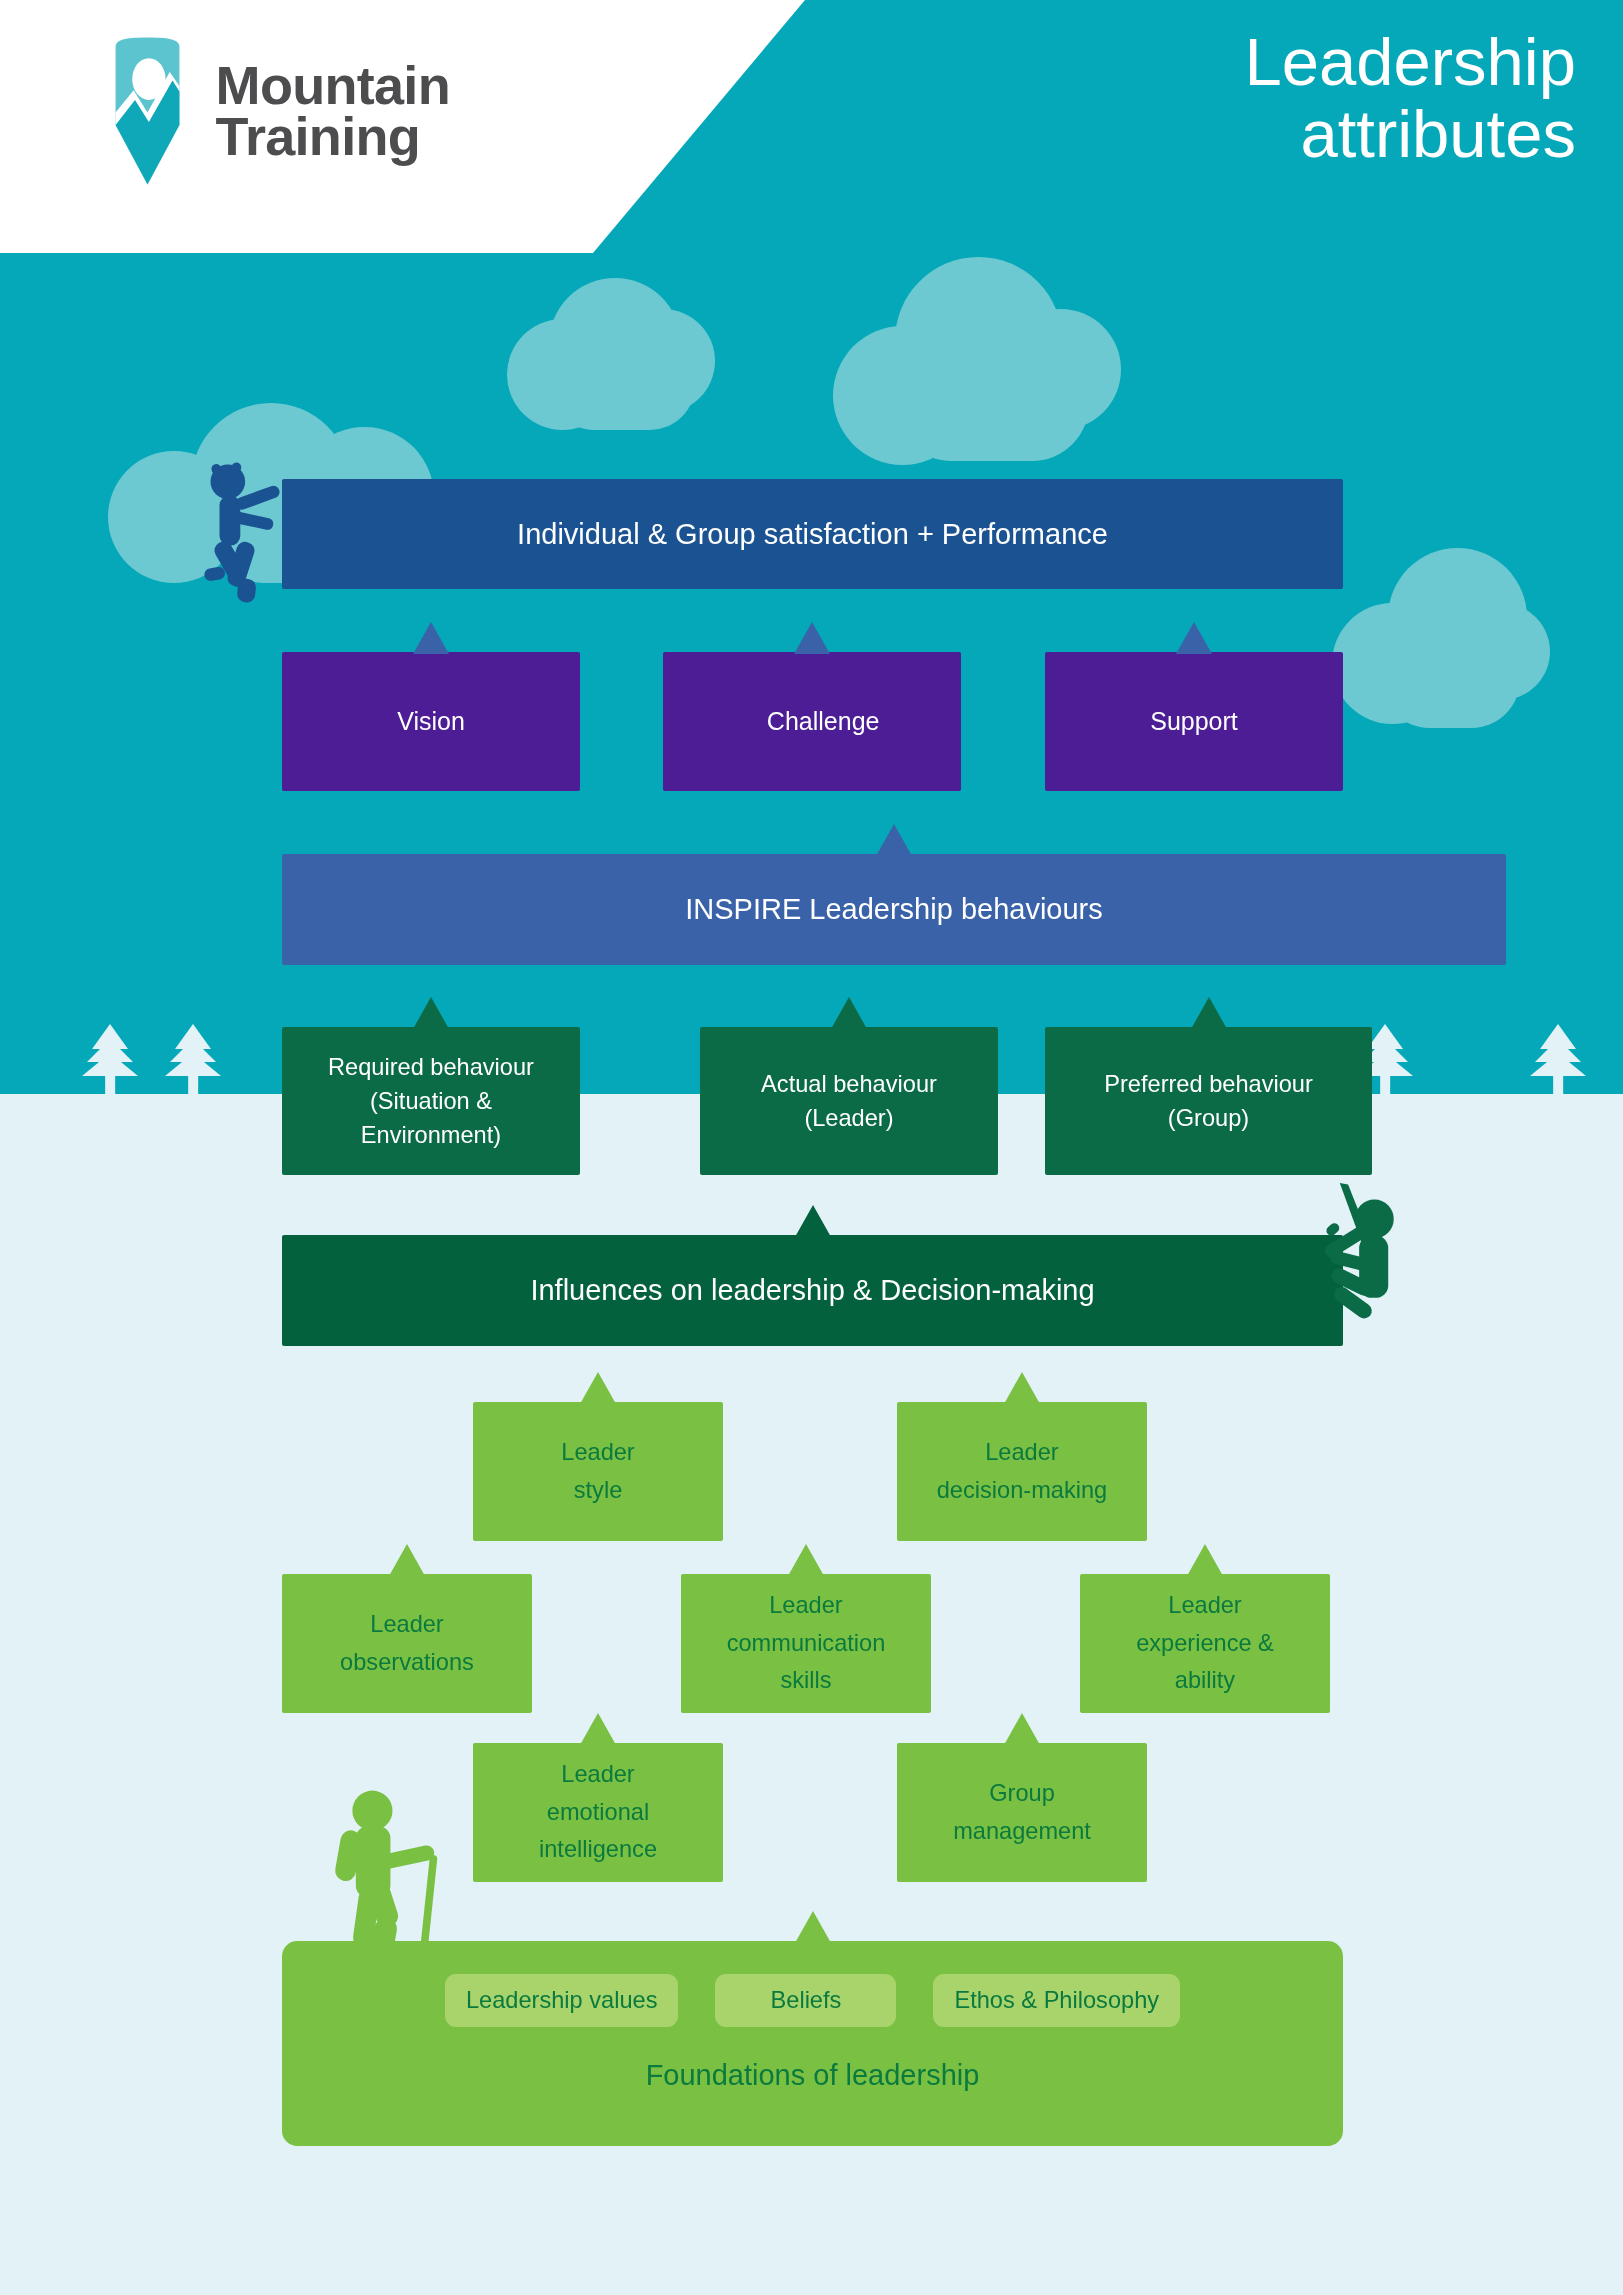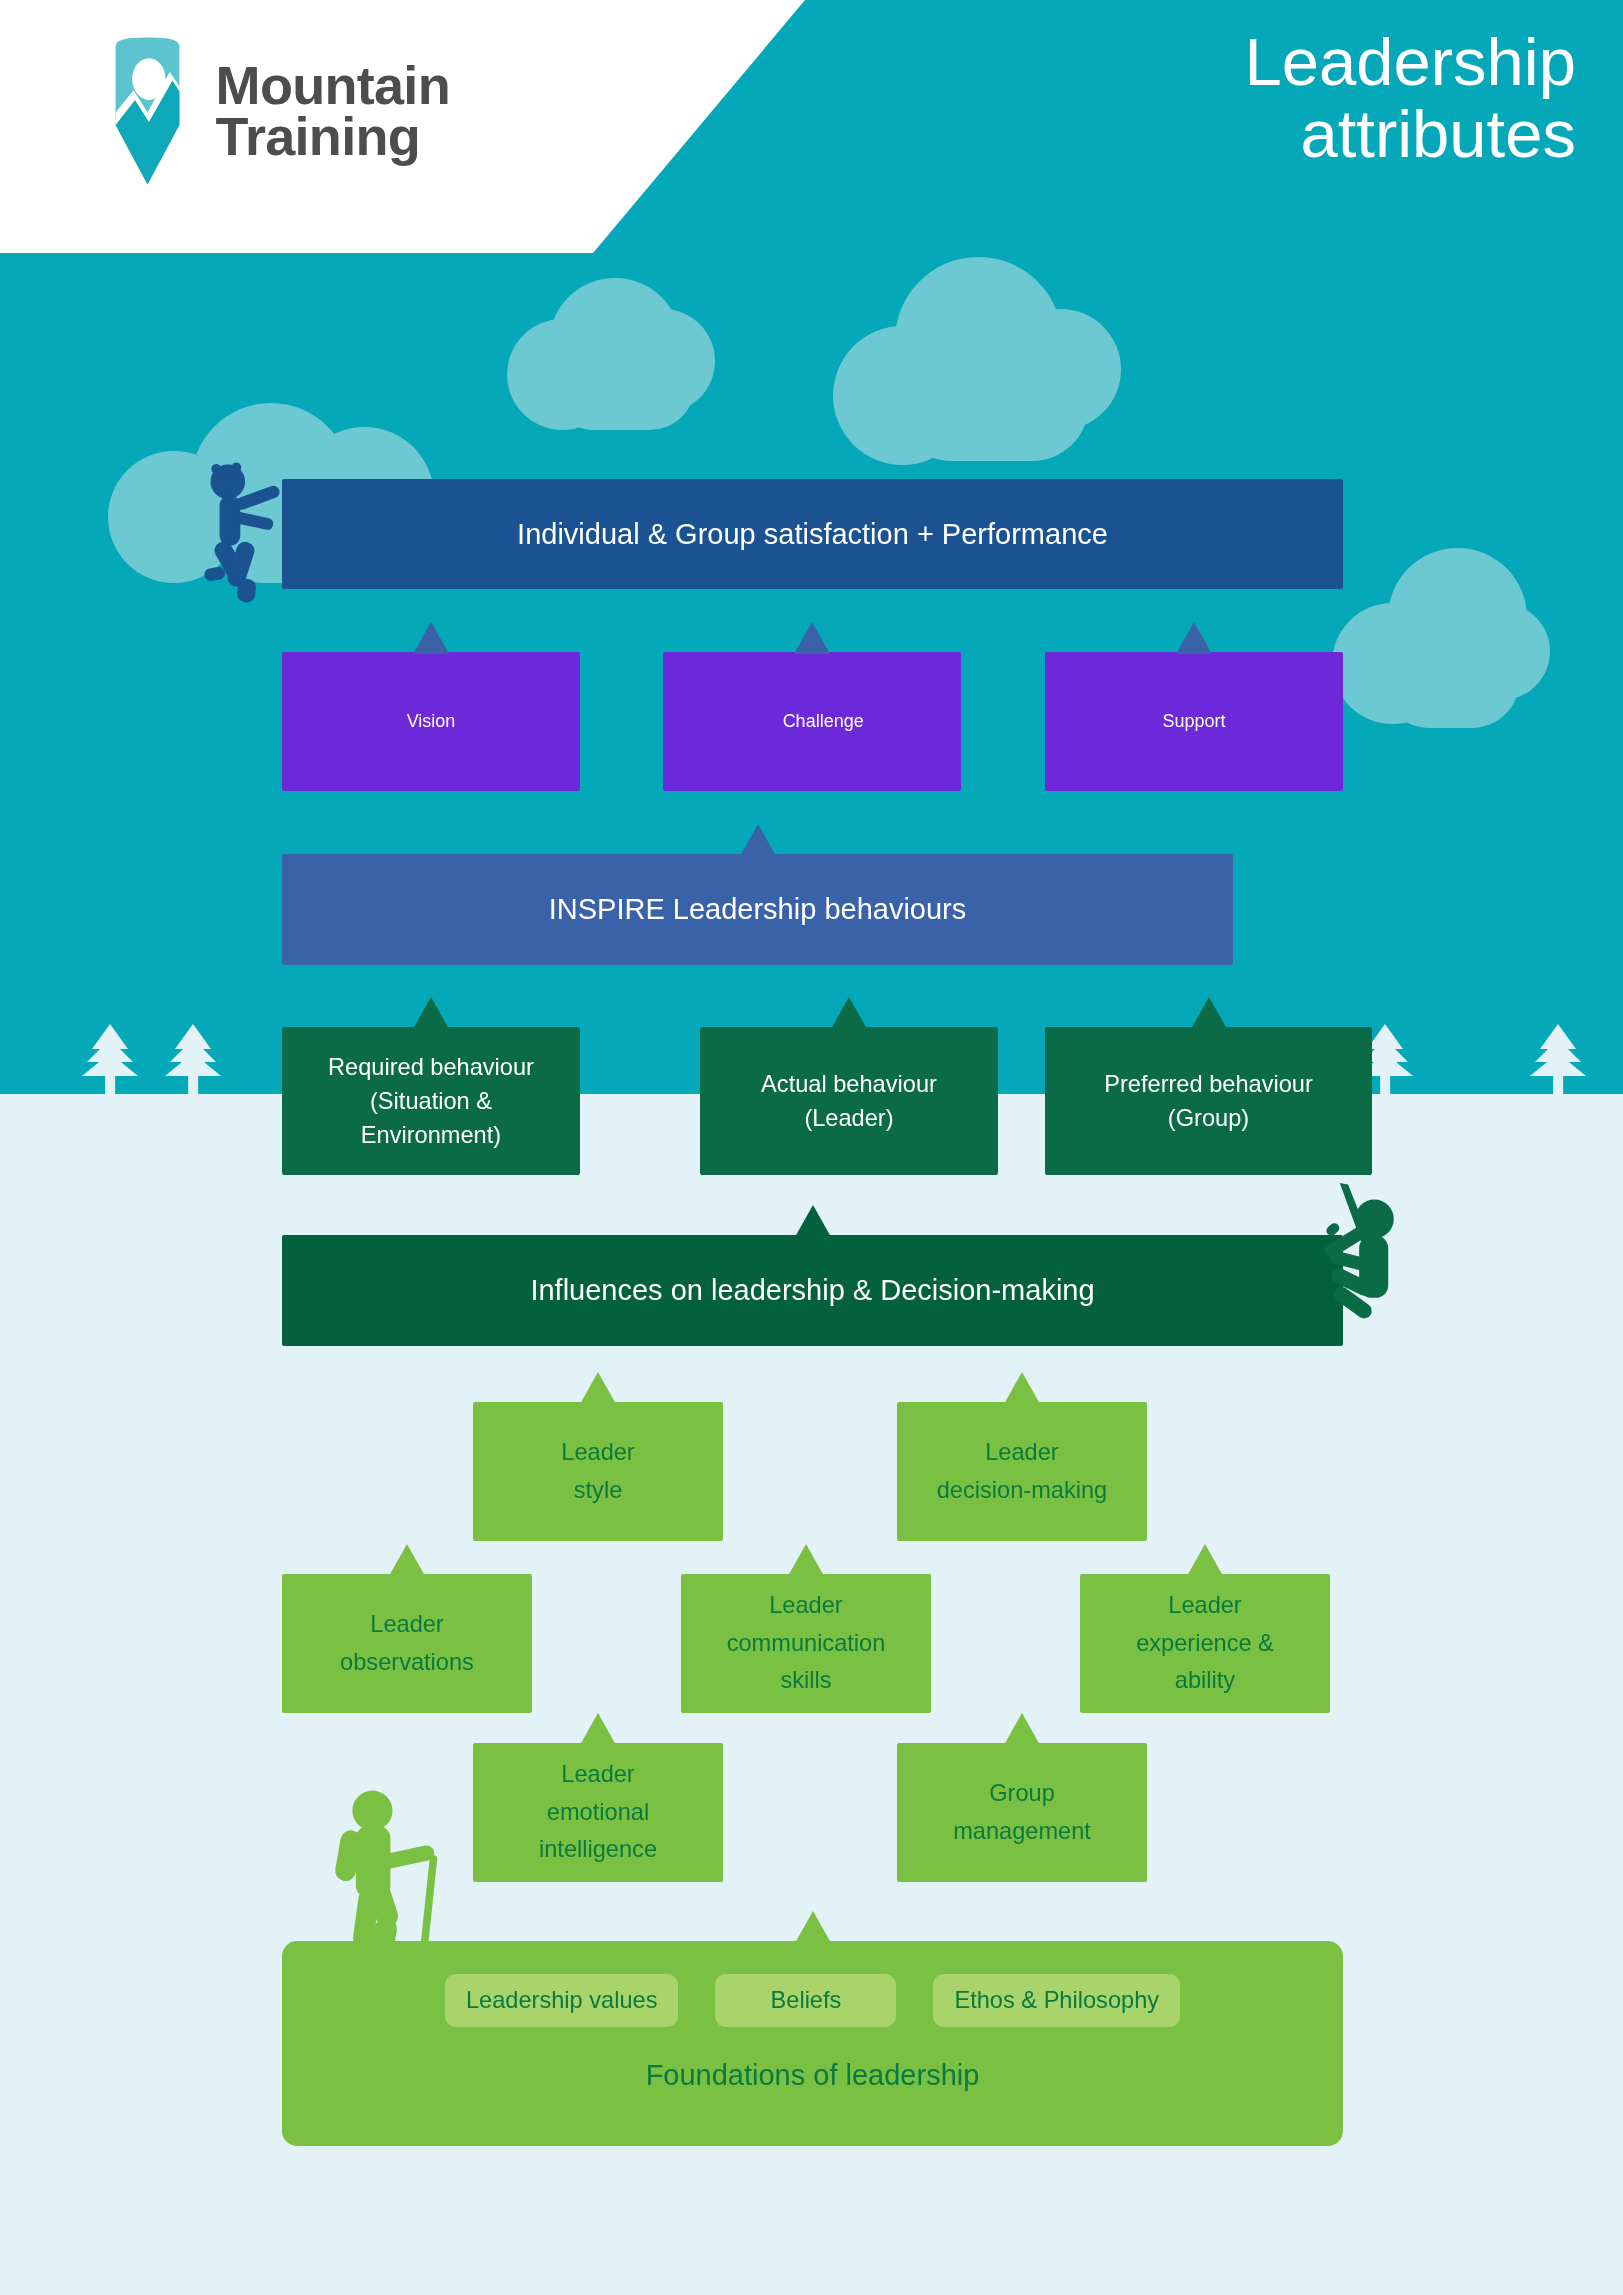--- a/index.html
+++ b/index.html
@@ -51,21 +51,21 @@
     display:flex;align-items:center;justify-content:center;text-align:center;
     z-index:4;padding:7px 9.7px;white-space:pre-line;
   }
   .node .arrow{
     position:absolute;left:50%;transform:translateX(-50%);
     width:0;height:0;border-left:18px solid transparent;border-right:18px solid transparent;
   }
   .node.up .arrow{top:-30.5px;}
 
   .bar-dark-blue{background:#1B5291;color:#ffffff;font-size:29px;}
-  .box-blue{background:#6d28d9;color:#ffffff;font-size:18px;}
+  .box-blue{background:#4c1d95;color:#ffffff;font-size:25px;}
   .bar-blue{background:#3A62A8;color:#ffffff;font-size:29px;}
   .box-dgreen{background:#0A6B46;color:#ffffff;font-size:23.6px;line-height:1.45;}
   .bar-dgreen{background:#03613E;color:#ffffff;font-size:29px;}
   .box-lgreen{background:#7AC143;color:#0A7A3E;font-size:23.6px;line-height:1.6;}
 
   .arrow-blue{border-bottom:32px solid #3A62A8;}
   .arrow-dgreen{border-bottom:32px solid #0A6B46;}
   .arrow-dgreen2{border-bottom:32px solid #03613E;}
   .arrow-lgreen{border-bottom:32px solid #7AC143;}
 
@@ -222,21 +222,21 @@
   </div>
   <div class="node box-blue up" style="left:663px;top:652px;width:298px;height:139px;padding-left:32px;">
     <div class="arrow arrow-blue"></div>
     <span>Challenge</span>
   </div>
   <div class="node box-blue up" style="left:1045px;top:652px;width:298px;height:139px;">
     <div class="arrow arrow-blue"></div>
     <span>Support</span>
   </div>
 
-  <div class="node bar-blue up" style="left:282px;top:854px;width:951px;height:111px;">
+  <div class="node bar-blue up" style="left:282px;top:854px;width:1224px;height:111px;">
     <div class="arrow arrow-blue"></div>
     <span>INSPIRE Leadership behaviours</span>
   </div>
 
   <div class="node box-dgreen up" style="left:282px;top:1027px;width:298px;height:148px;">
     <div class="arrow arrow-dgreen"></div>
     <span>Required behaviour
 (Situation &amp;
 Environment)</span>
   </div>

